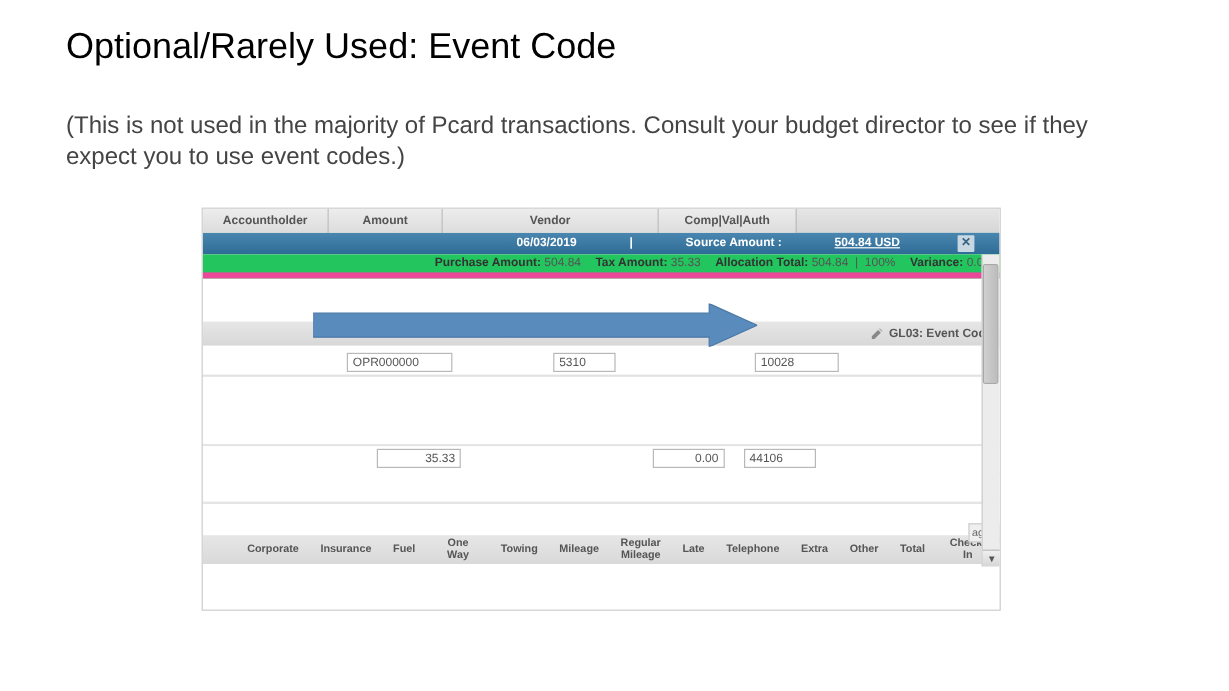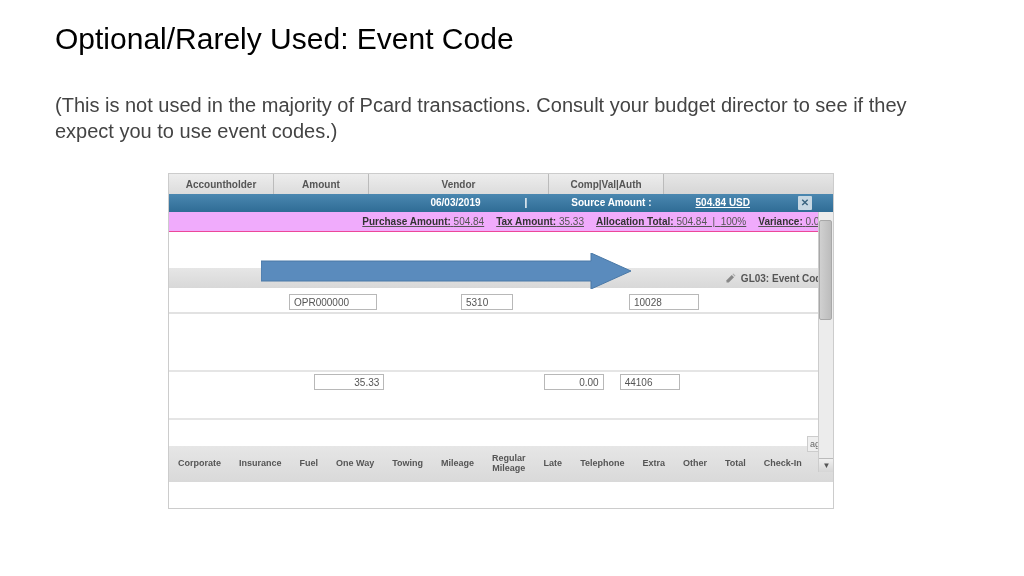--- a/index.html
+++ b/index.html
@@ -81,30 +81,29 @@
     text-align: center;
     line-height: 14px;
     font-weight: bold;
     margin-left: 4px;
     border-radius: 1px;
     font-size: 10px;
   }
   
   .summary {
     height: 20px;
-    background: #f0abfc;
+    background: #22c55e;
     display: flex;
     align-items: center;
     justify-content: flex-end;
     gap: 12px;
     padding-right: 8px;
-    border-bottom: 1px solid #ec4899;
-    color: #555;
-    font-size: 10px;
-    text-decoration: underline;
+    border-bottom: 5px solid #ec4899;
+    color: #555;
+    font-size: 10px;
   }
   .summary b { color: #333; }
   
   .section-upper {
     position: relative;
     height: 82px;
     border-bottom: 2px solid #e2e2e2;
   }
   .gray-band {
     position: absolute;
@@ -215,27 +214,28 @@
     font-size: 9px;
     display:flex; align-items:center; justify-content:flex-start;
     padding-left:2px;
     color:#666;
   }
 
   .gap3 { height: 26px; background:#fff; }
 
   
   .cat-row {
-    height: 36px;
+    height: 24px;
     background: linear-gradient(#e6e6e6, #d9d9d9);
     display: flex;
     align-items: center;
     font-size: 9px;
     color:#555;
     font-weight: bold;
+    padding-left: 28px;
   }
   .cat { padding: 0 9px; text-align:center; line-height: 1.1; }
 
   
   .vscroll {
     position: absolute;
     right: 0; top: 38px;
     width: 15px;
     height: 260px;
     background: #ececec;

